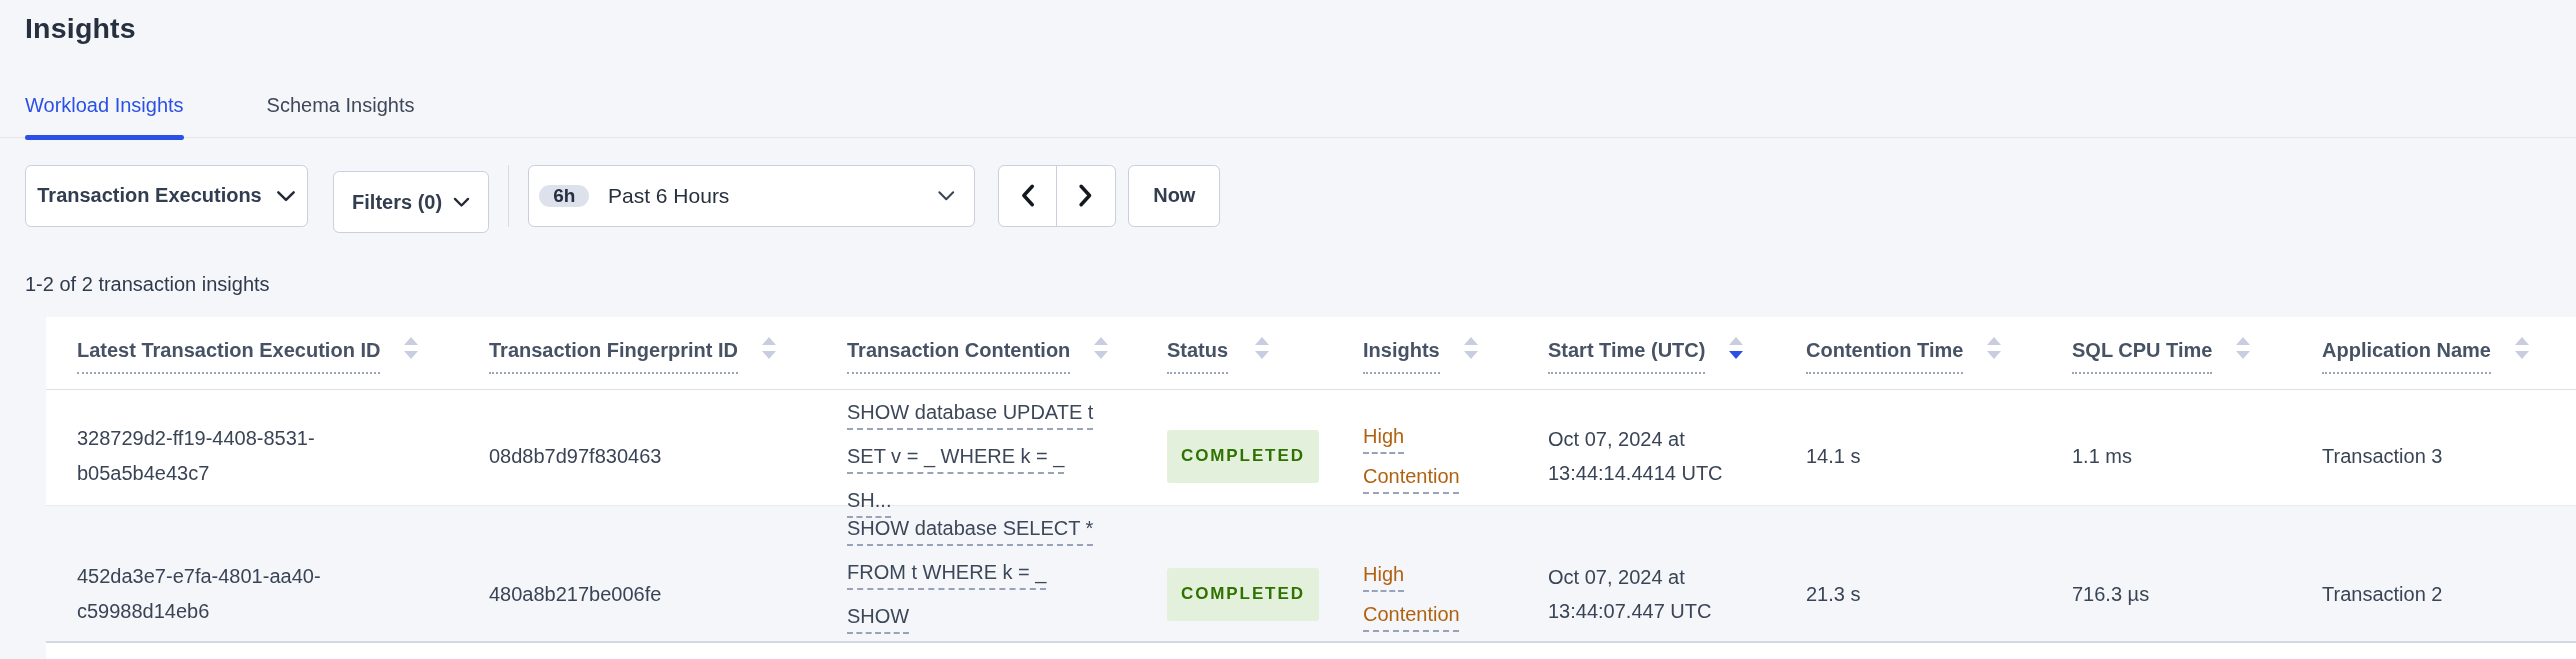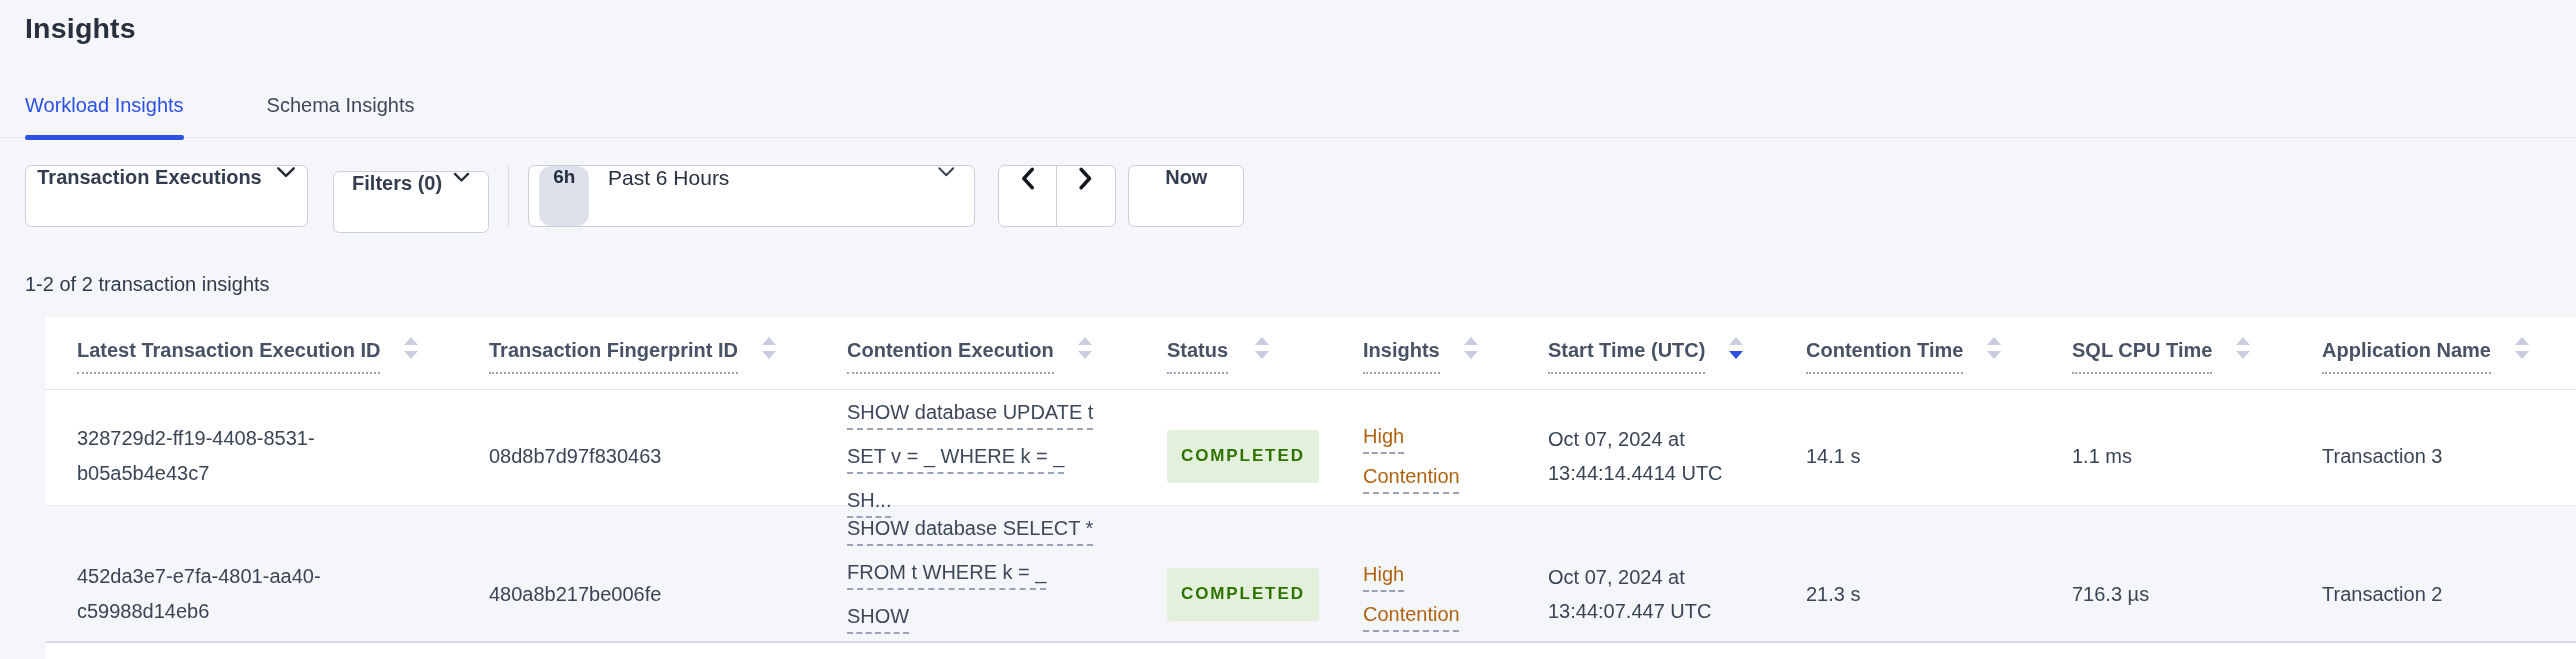--- a/index.html
+++ b/index.html
@@ -50,20 +50,21 @@
     align-items: center;
     margin: 27px 25px 0 25px;
     height: 62px;
   }
   .btn, .search-box, .time-picker {
     background: #fff;
     border: 1.5px solid #c9cfdd;
     border-radius: 6.2px;
     height: 62px;
     display: flex;
+    align-items: center;
     font-size: 20px;
     color: #323d4f;
   }
   .btn { justify-content: center; font-weight: 700; cursor: pointer; }
   .btn-select { width: 283px; gap: 14px; }
   .search-box { width: 430px; margin-left: 25px; padding: 0 18.5px; gap: 14px; }
   .search-box input {
     border: none; outline: none; flex: 1;
     font-family: "Liberation Sans", sans-serif;
     font-size: 20px; color: #323d4f; background: transparent;
@@ -78,21 +79,21 @@
     font-weight: 700;
     font-size: 19px;
     color: #26303e;
     padding: 0 14px;
   }
   .time-label { flex: 1; font-size: 21px; color: #26303e; }
   .nav-group { display: flex; margin-left: 23px; }
   .btn-nav { width: 60px; }
   .btn-nav.prev { border-radius: 6.2px 0 0 6.2px; }
   .btn-nav.next { border-radius: 0 6.2px 6.2px 0; margin-left: -1.5px; }
-  .btn-now { width: 116px; margin-left: 12.3px; }
+  .btn-now { width: 92px; margin-left: 12.3px; }
   .chev-svg { display: block; }
 
   
   .count-line { margin: 46px 0 0 25px; font-size: 20px; color: #2f3a4c; }
 
   
   .card {
     margin: 21.6px 0 0 46px;
     width: calc(100% - 46px);
     height: 354px;
@@ -239,21 +240,21 @@
         </span>
     </div>
     <div class="th">
       <span class="th-label">Transaction Fingerprint ID</span>
       <span class="sort">
           <span class="tri-up"></span>
           <span class="tri-down"></span>
         </span>
     </div>
     <div class="th">
-      <span class="th-label">Contention Execution</span>
+      <span class="th-label">Transaction Contention</span>
       <span class="sort">
           <span class="tri-up"></span>
           <span class="tri-down"></span>
         </span>
     </div>
     <div class="th">
       <span class="th-label">Status</span>
       <span class="sort">
           <span class="tri-up"></span>
           <span class="tri-down"></span>

